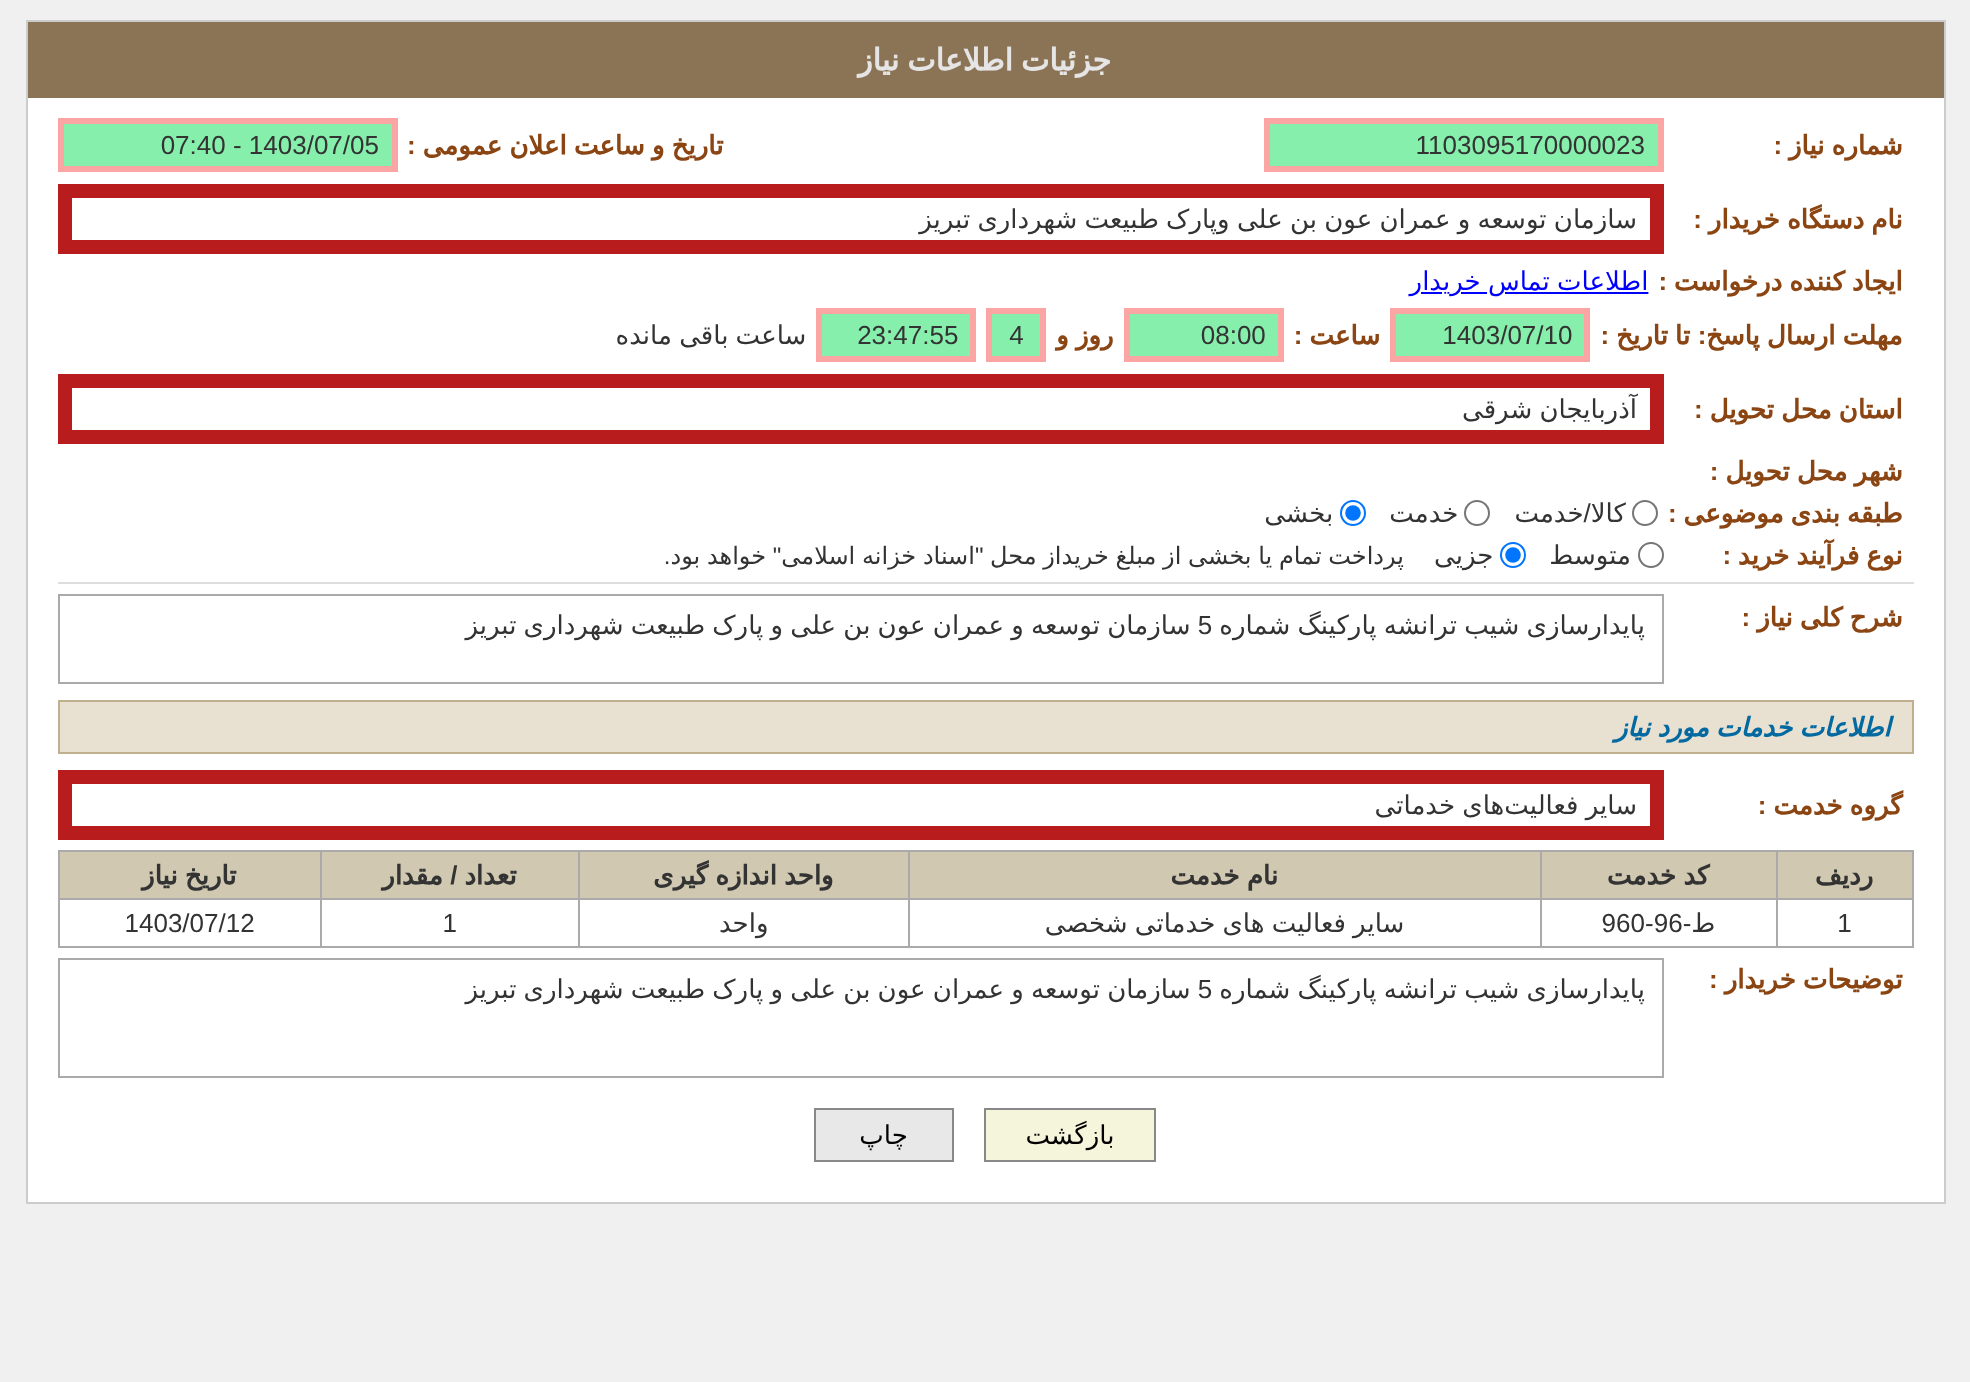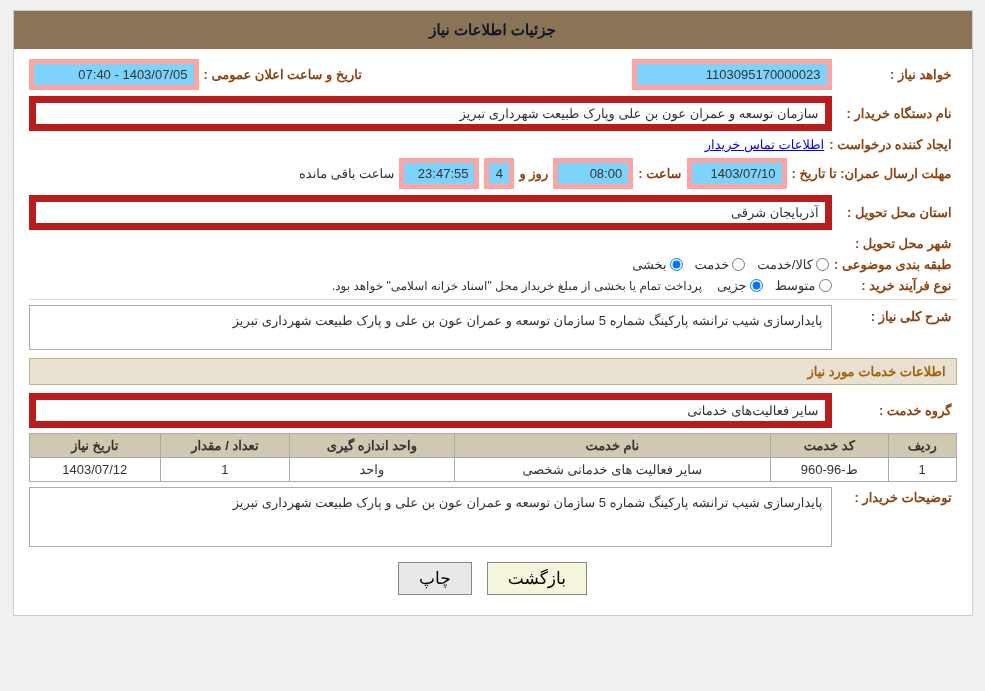--- a/index.html
+++ b/index.html
@@ -12,21 +12,21 @@
       padding: 10px;
     }
     .container {
       max-width: 960px;
       margin: 0 auto;
       background: #fff;
       border: 1px solid #ccc;
     }
     .page-header {
       background: #8B7355;
-      color: #0f172a;
+      color: #e5e5e5;
       text-align: center;
       padding: 10px 15px;
       font-size: 15px;
       font-weight: bold;
     }
     .content {
       padding: 10px 15px;
     }
     .form-row {
       display: flex;
@@ -36,22 +36,22 @@
     }
     .label {
       color: #8B4513;
       font-weight: bold;
       white-space: nowrap;
       min-width: 120px;
       text-align: right;
       padding-right: 5px;
     }
     .field-box {
-      border: 5px solid #fca5a5;
-      background: #7dd3fc;
+      border: 3px solid #fca5a5;
+      background: #86efac;
       padding: 3px 6px;
       min-height: 22px;
       min-width: 80px;
       display: inline-block;
     }
     .field-wide {
       flex: 1;
       border: 7px solid #b91c1c;
       background: #fff;
       padding: 3px 6px;
@@ -83,21 +83,22 @@
       color: #333;
       flex: 1;
       font-size: 12px;
     }
     .section-title {
       background: #e8e0d0;
       border: 1px solid #c0b090;
       padding: 5px 10px;
       margin: 8px 0 5px 0;
       font-weight: bold;
-      color: #a16207;
+      color: #0369a1;
+      font-style: italic;
     }
     .sharh-box {
       border: 1px solid #aaa;
       padding: 5px 8px;
       min-height: 45px;
       background: #fff;
       font-size: 13px;
       line-height: 1.6;
       flex: 1;
     }
@@ -157,21 +158,21 @@
       display: flex;
       justify-content: center;
       gap: 15px;
       margin: 15px 0 10px 0;
     }
     .btn {
       padding: 5px 20px;
       border: 1px solid #888;
       background: #f0f0f0;
       cursor: pointer;
-      font-size: 17px;
+      font-size: 13px;
       font-family: Tahoma, Arial, sans-serif;
       min-width: 70px;
     }
     .btn-print {
       background: #e8e8e8;
     }
     .btn-back {
       background: #f5f5dc;
     }
     .separator {
@@ -188,39 +189,39 @@
 </head>
 <body>
 
 <div class="container">
   <div class="page-header">
     <span>جزئیات اطلاعات نیاز</span>
   </div>
   <div class="content">
 
     <div class="form-row">
-      <span class="label">خواهد نیاز :</span>
+      <span class="label">شماره نیاز :</span>
       <span class="field-box field-number">1103095170000023</span>
       <span style="flex:1;"></span>
       <span class="label" style="min-width:auto;">تاریخ و ساعت اعلان عمومی :</span>
       <span class="field-box" style="min-width:170px;">1403/07/05 - 07:40</span>
     </div>
 
     <div class="form-row">
       <span class="label">نام دستگاه خریدار :</span>
       <span class="field-wide">سازمان توسعه و عمران عون بن علی وپارک طبیعت شهرداری تبریز</span>
     </div>
 
     <div class="form-row">
       <span class="label">ایجاد کننده درخواست :</span>
       <span class="link-blue" style="white-space:nowrap;">اطلاعات تماس خریدار</span>
     </div>
 
     <div class="form-row">
-      <span class="label">مهلت ارسال عمران: تا تاریخ :</span>
+      <span class="label">مهلت ارسال پاسخ: تا تاریخ :</span>
       <span class="field-box" style="min-width:100px;">1403/07/10</span>
       <span class="inline-label">ساعت :</span>
       <span class="field-box">08:00</span>
       <span class="inline-label">روز و</span>
       <span class="field-box" style="min-width:30px;text-align:center;">4</span>
       <span class="field-box" style="min-width:80px;">23:47:55</span>
       <span>ساعت باقی مانده</span>
     </div>
 
     <div class="form-row">

